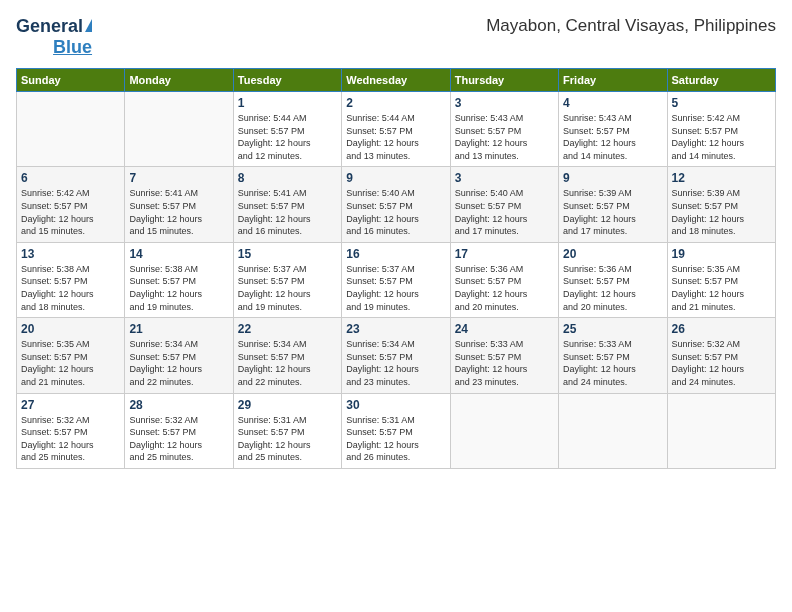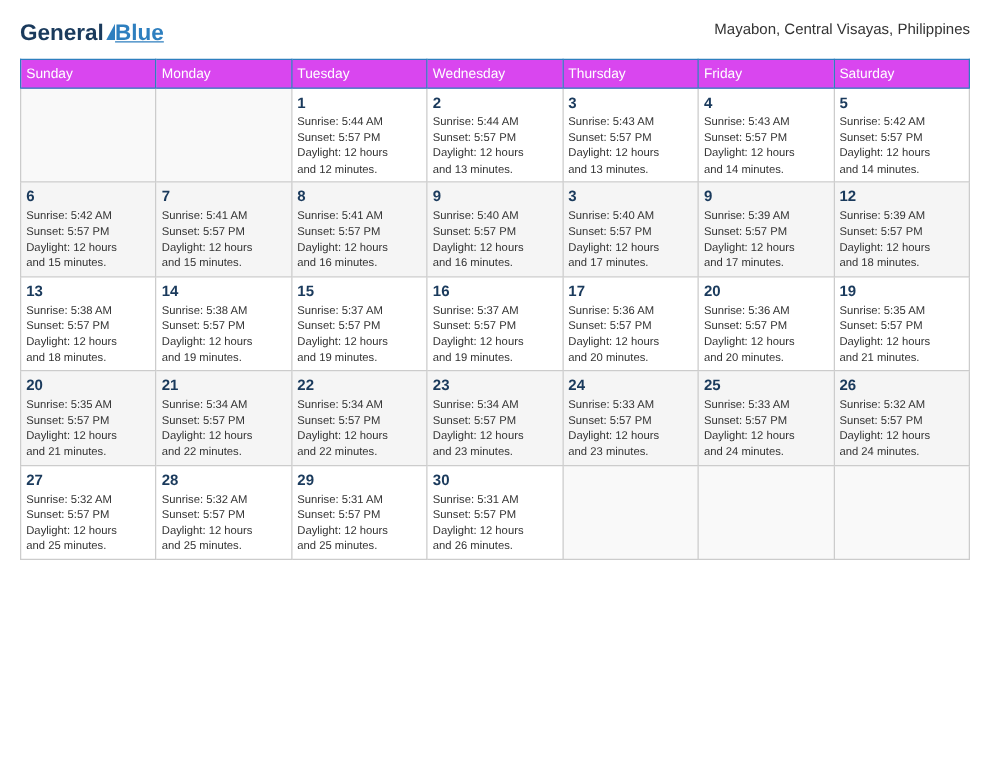--- a/index.html
+++ b/index.html
@@ -11,46 +11,47 @@
       padding: 16px;
     }
     .header-area {
       display: flex;
       justify-content: space-between;
       align-items: flex-start;
       margin-bottom: 10px;
     }
     .logo {
       display: flex;
+      flex-direction: column;
       align-items: flex-end;
     }
     .title-area {
       text-align: right;
     }
     .month-year {
       font-size: 32px;
       font-weight: bold;
       color: #1a3a5c;
     }
     .location {
-      font-size: 12px;
+      font-size: 17px;
       color: #333;
     }
     table {
       width: 100%;
       border-collapse: collapse;
       font-size: 10px;
     }
     thead tr th {
-      background-color: #d946ef;
+      background-color: #4d7c0f;
       color: #fff;
       padding: 5px 4px;
       text-align: left;
       font-size: 11px;
-      font-weight: normal;
+      font-weight: bold;
       border: 1px solid #2e7fbf;
     }
     tbody tr td {
       border: 1px solid #ccc;
       vertical-align: top;
       padding: 4px;
       min-height: 70px;
       width: 107px;
       background: #fff;
     }

